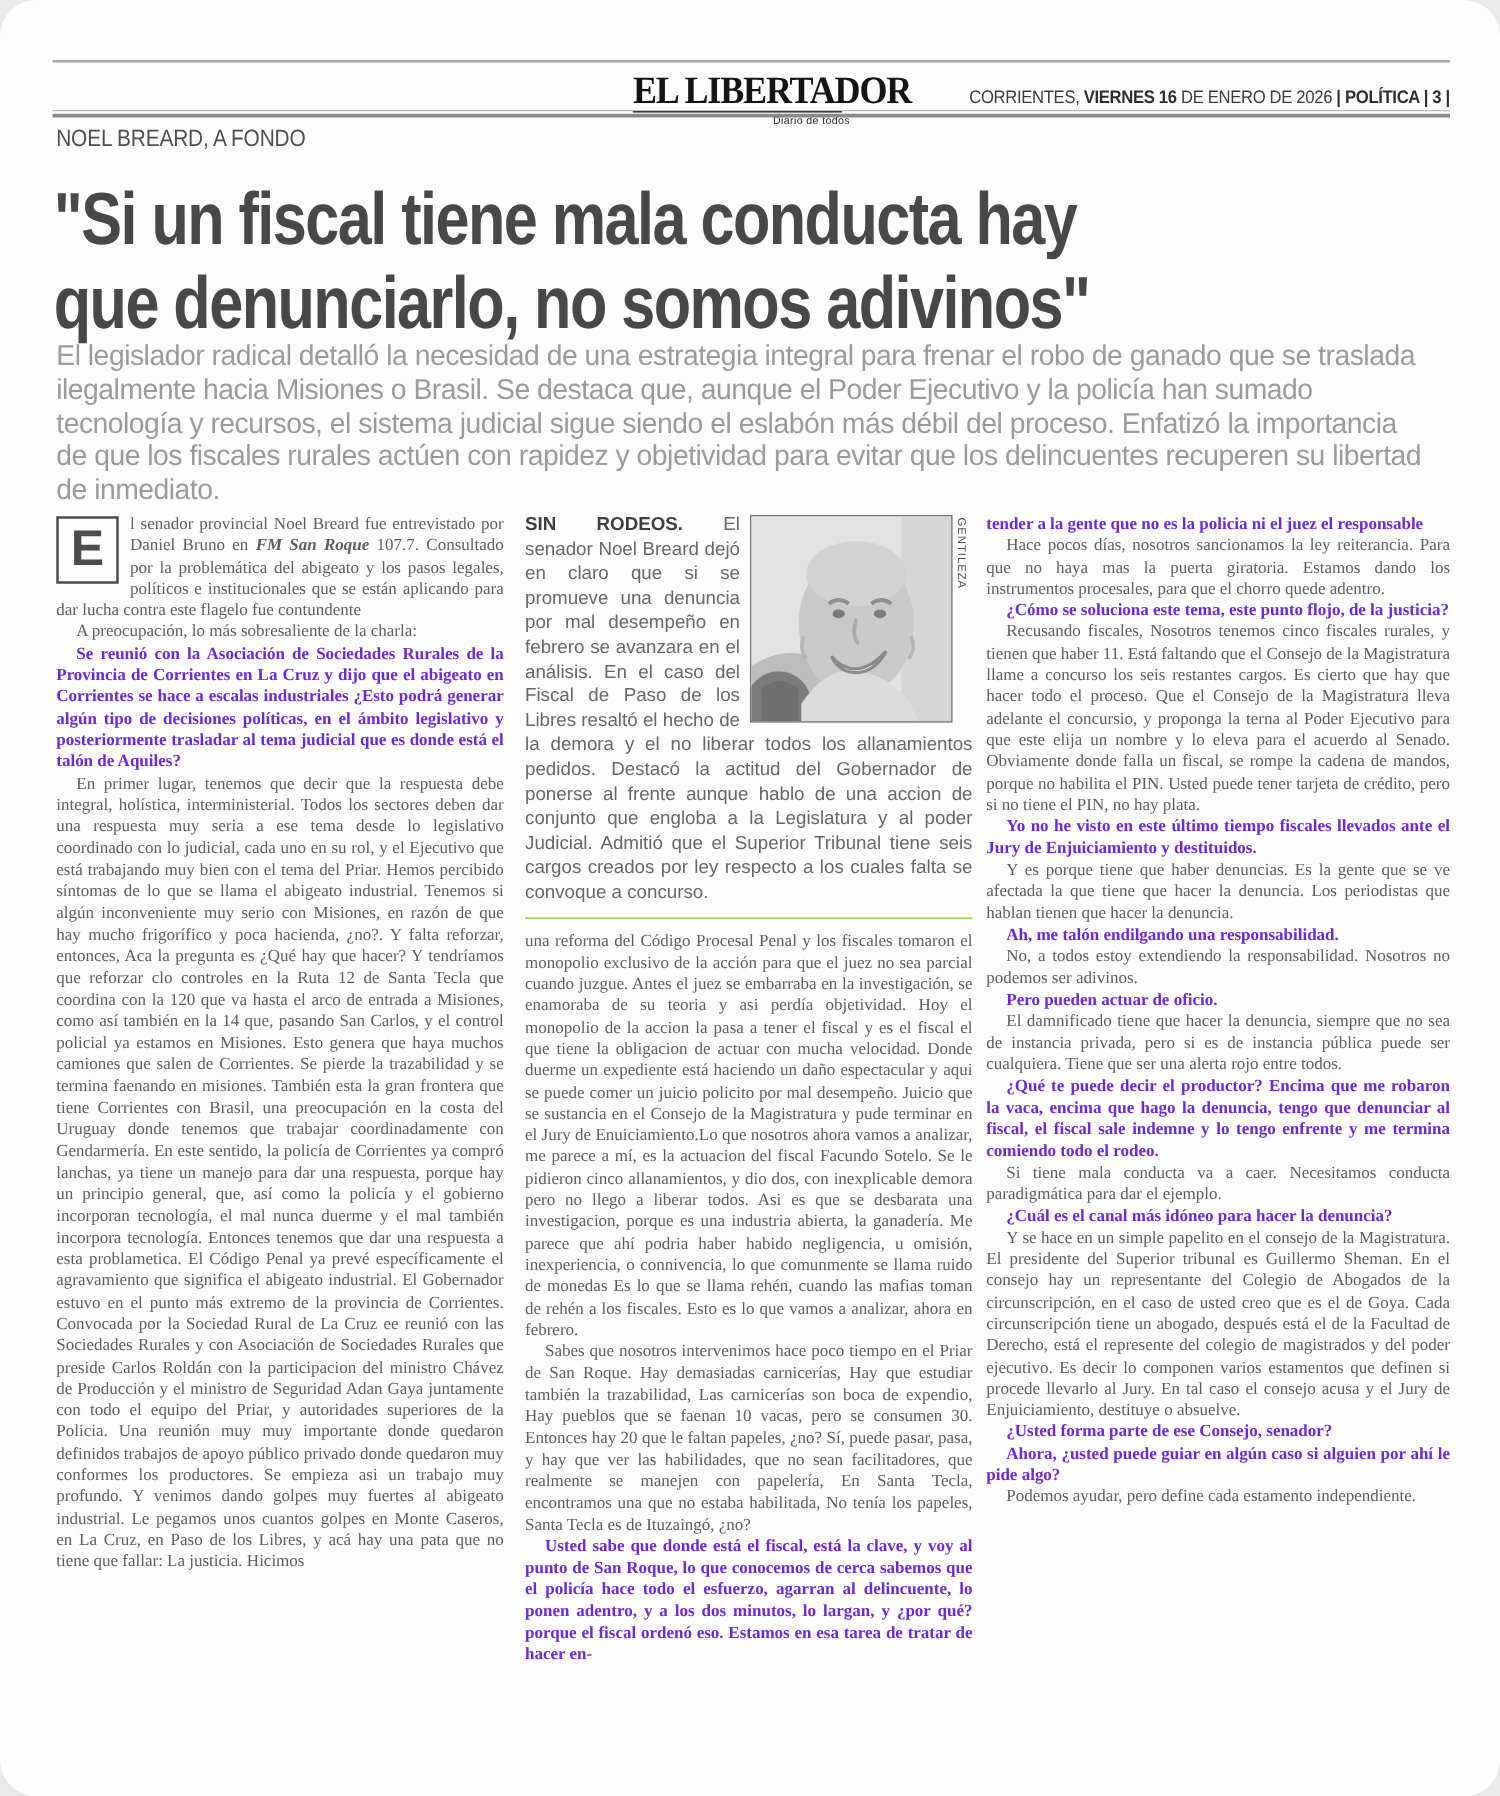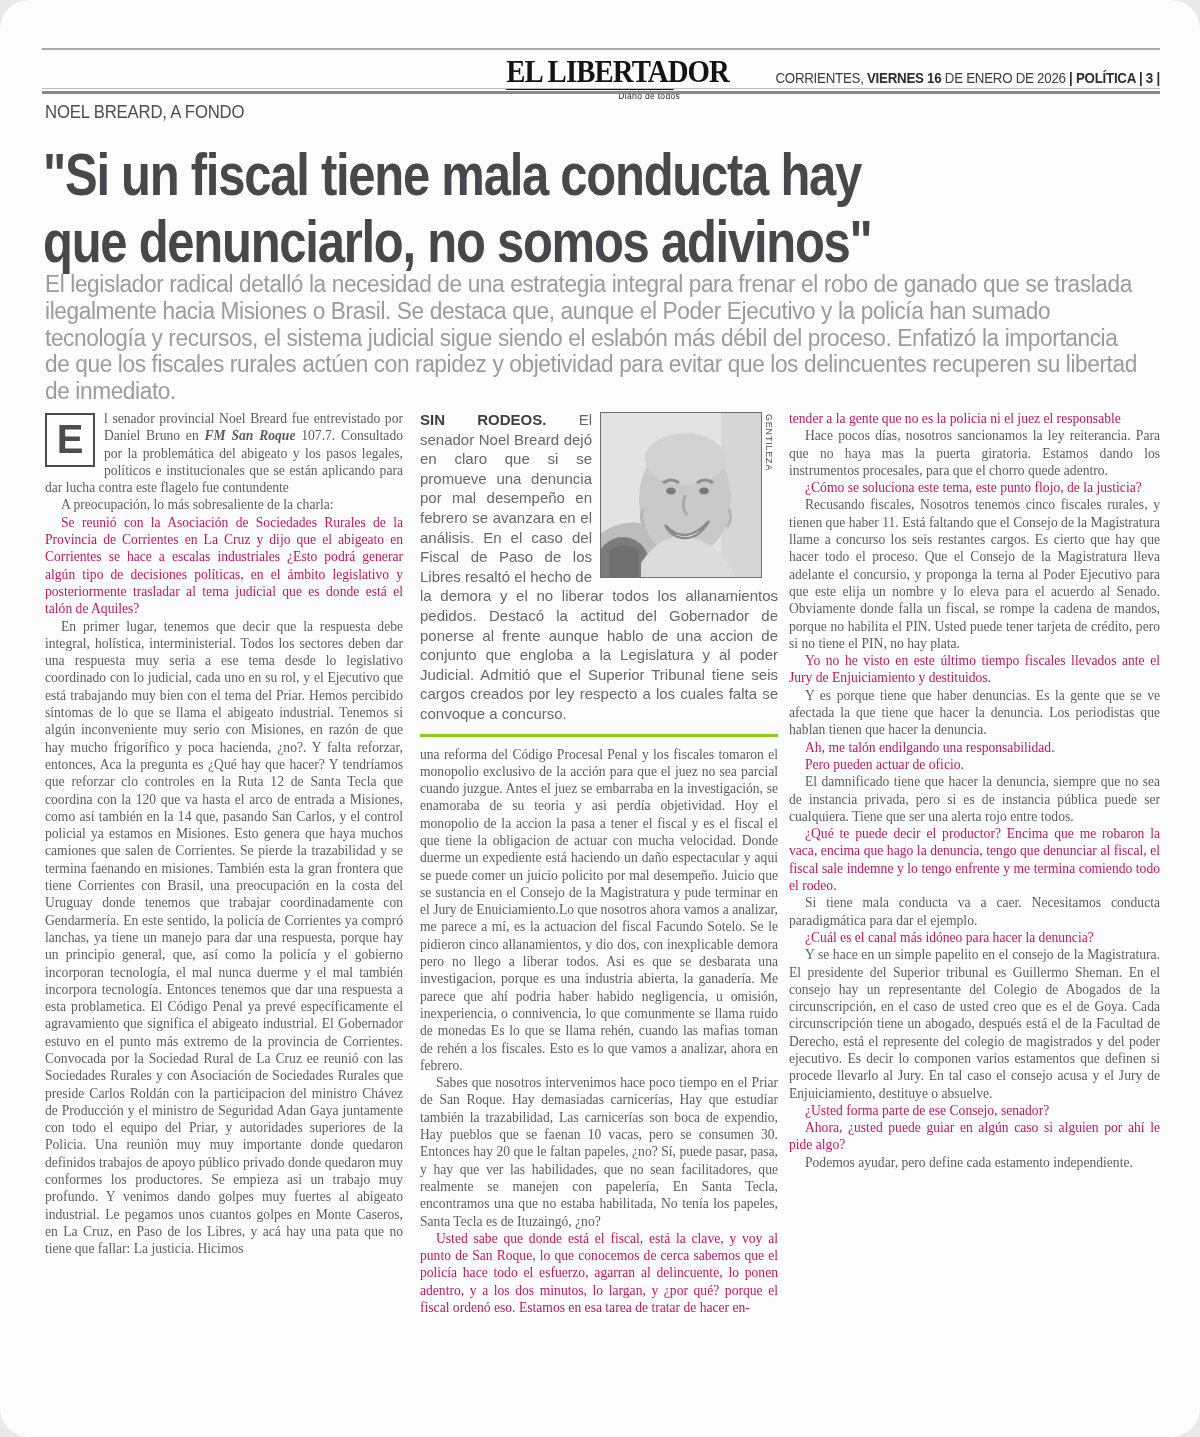--- a/index.html
+++ b/index.html
@@ -51,33 +51,33 @@
   .col{
     position:absolute;top:410px;
     font-size:13.6px;line-height:17.3px;color:#5d5d5d;
     text-align:justify;
   }
   .col-1{left:45px;width:358px;}
   .col-2{left:420px;width:358px;}
   .col-3{left:789px;width:371px;}
   .col p{margin:0;text-indent:16px;}
   .col p.noindent{text-indent:0;}
-  .col p.q{font-weight:normal;color:#be185d;}
+  .col p.q{font-weight:bold;color:#6d28d9;}
   .ital{font-style:italic;font-weight:bold;}
   
   .dropcap{
     float:left;width:46px;height:50px;border:2px solid #4c4c4c;margin:3px 9px 2px 0;
     font-family:"Liberation Sans",sans-serif;font-weight:bold;font-size:40px;line-height:48px;
     color:#4c4c4c;text-align:center;
   }
   
   .sinrodeos{
     font-family:"Liberation Sans","DejaVu Sans",sans-serif;
     font-size:15px;line-height:19.6px;color:#676767;text-align:justify;
-    border-bottom:3px solid #84cc16;padding-bottom:10px;margin-bottom:9px;
+    border-bottom:1px solid #84cc16;padding-bottom:10px;margin-bottom:9px;
   }
   .sinrodeos .lead{font-weight:bold;color:#3f3f3f;}
   .photo-float{float:right;width:178px;margin:2px 0 6px 8px;position:relative;}
   .photo-frame{width:160px;height:164px;border:1px solid #6f6f6f;background:#ddd;overflow:hidden;}
   .photo-credit{
     position:absolute;right:0;top:2px;
     font-family:"Liberation Sans",sans-serif;font-size:9px;color:#4e4e4e;letter-spacing:.8px;
     writing-mode:vertical-rl;
   }
 </style>
@@ -140,20 +140,21 @@
   </div>
 
   <div class="col col-3">
     <p class="q noindent">tender a la gente que no es la policia ni el juez el responsable</p>
     <p>Hace pocos días, nosotros sancionamos  la ley reiterancia. Para que no haya mas la puerta giratoria. Estamos dando los instrumentos procesales, para que el chorro quede adentro.</p>
     <p class="q">¿Cómo se soluciona este tema, este punto flojo, de la justicia?</p>
     <p>Recusando fiscales, Nosotros  tenemos cinco fiscales rurales, y tienen que haber 11. Está faltando que el Consejo de la Magistratura llame a concurso los seis restantes cargos. Es cierto que hay que hacer todo el proceso. Que el Consejo de la Magistratura lleva adelante el concursio, y proponga la terna al Poder Ejecutivo para que este elija un nombre y lo eleva para el acuerdo al Senado. Obviamente donde falla un fiscal, se rompe la cadena de mandos, porque no habilita el PIN. Usted puede tener tarjeta de crédito, pero si no tiene el PIN, no hay plata.</p>
     <p class="q">Yo no he visto en este último tiempo fiscales llevados ante el Jury de Enjuiciamiento y destituidos.</p>
     <p>Y es porque tiene que haber denuncias. Es la gente que se ve afectada la que tiene que hacer la denuncia. Los periodistas que hablan tienen que hacer la denuncia.</p>
     <p class="q">Ah, me talón endilgando una responsabilidad.</p>
+    <p>No, a todos estoy extendiendo la responsabilidad. Nosotros no podemos ser adivinos.</p>
     <p class="q">Pero pueden actuar de oficio.</p>
     <p>El damnificado tiene que hacer la denuncia, siempre que no sea de instancia privada, pero si es de instancia pública puede ser cualquiera. Tiene que ser una alerta rojo entre todos.</p>
     <p class="q">¿Qué te puede decir el productor? Encima que me robaron la vaca, encima que hago la denuncia, tengo que denunciar al fiscal, el fiscal sale indemne y lo tengo enfrente y me termina comiendo todo el rodeo.</p>
     <p>Si tiene mala conducta va a caer. Necesitamos conducta paradigmática para dar el ejemplo.</p>
     <p class="q">¿Cuál es el canal más idóneo para hacer la denuncia?</p>
     <p>Y se hace en un simple papelito en el consejo de la Magistratura. El presidente del Superior tribunal es Guillermo Sheman. En el consejo hay un representante del Colegio de Abogados de la circunscripción, en el caso de usted creo que es el de Goya. Cada circunscripción tiene un abogado, después está el de la Facultad de Derecho, está el represente del colegio de magistrados y del poder ejecutivo.  Es decir lo componen varios estamentos que definen si procede llevarlo al Jury. En tal caso el consejo acusa y el Jury de Enjuiciamiento, destituye o absuelve.</p>
     <p class="q">¿Usted forma parte de ese Consejo, senador?</p>
     <p class="q">Ahora, ¿usted puede guiar en algún caso si alguien por ahí le pide algo?</p>
     <p>Podemos ayudar, pero define cada estamento independiente.</p>
   </div>

